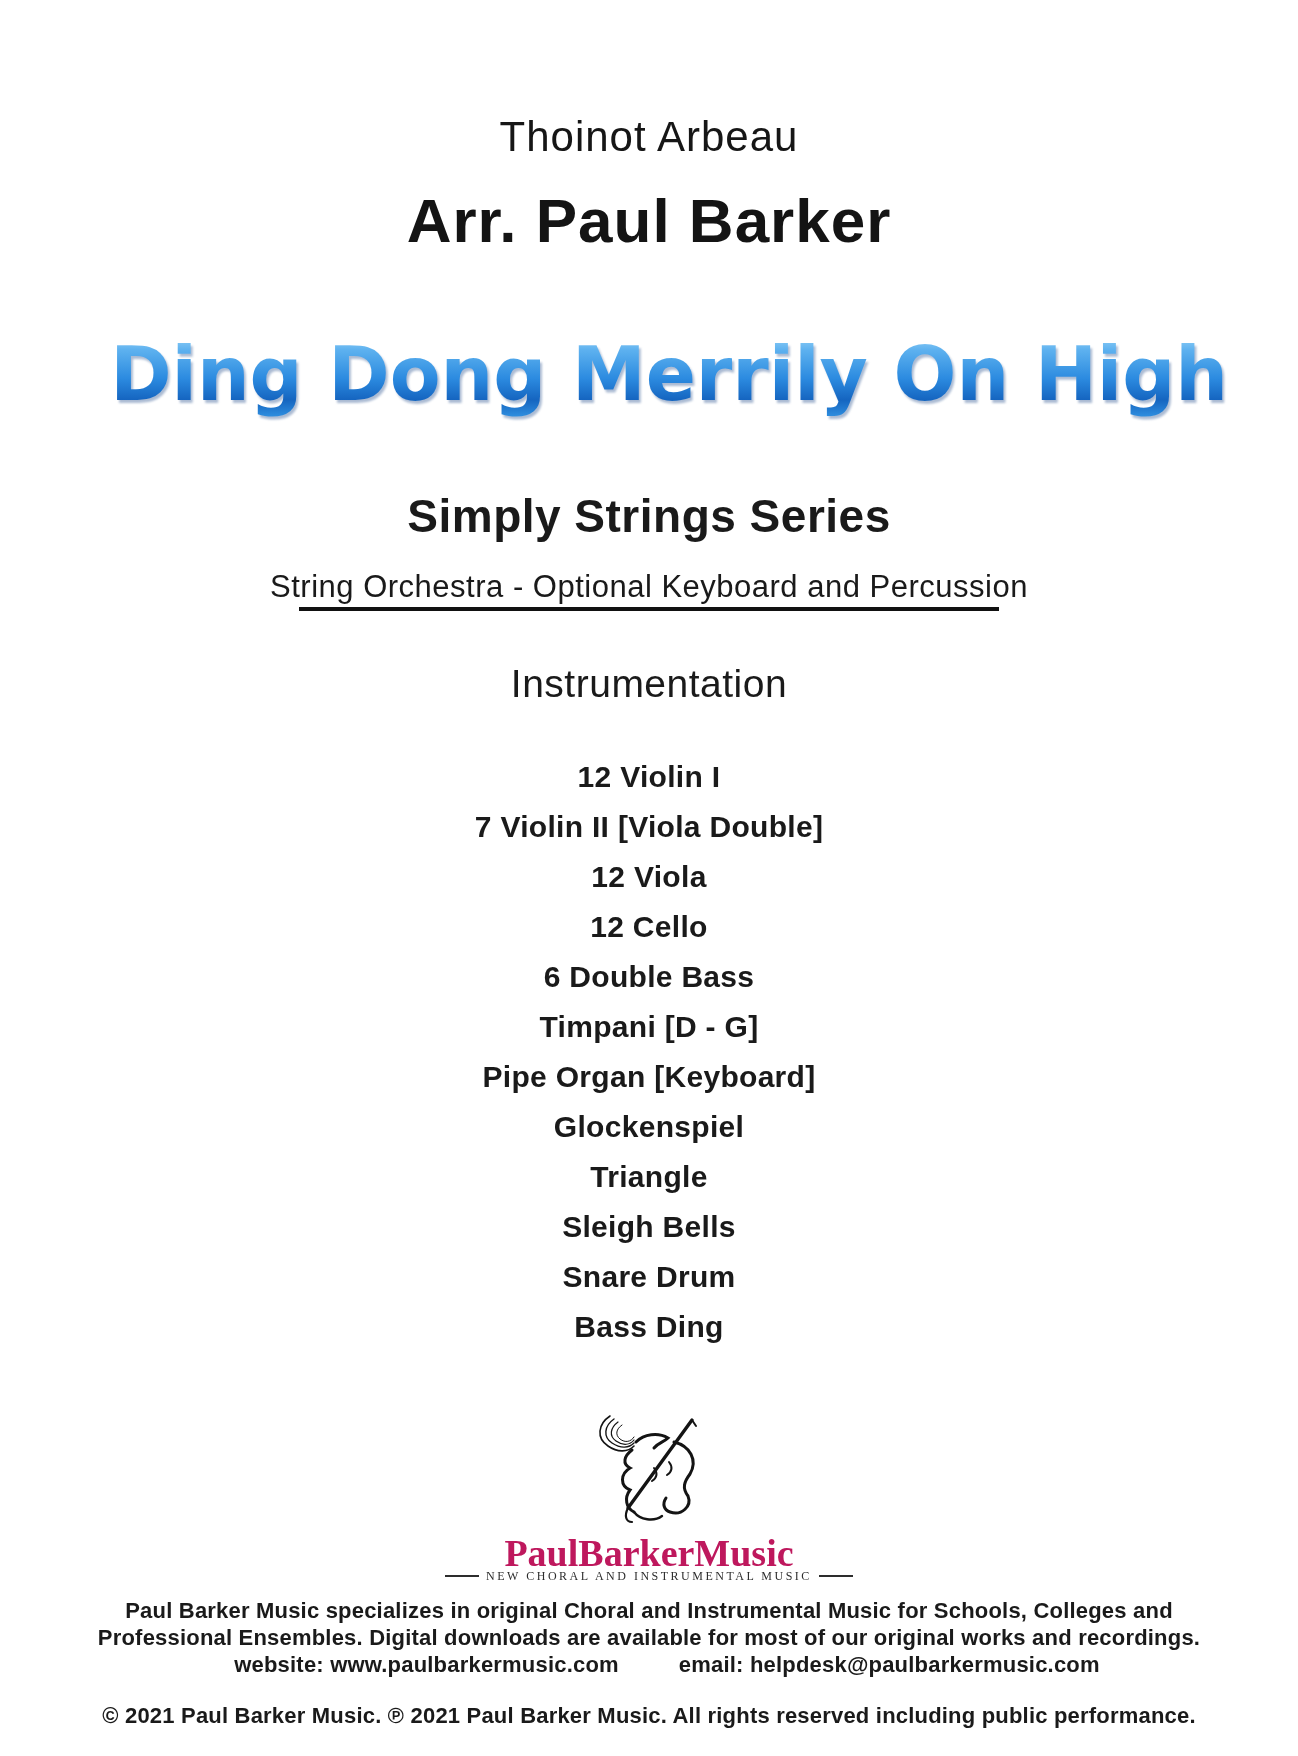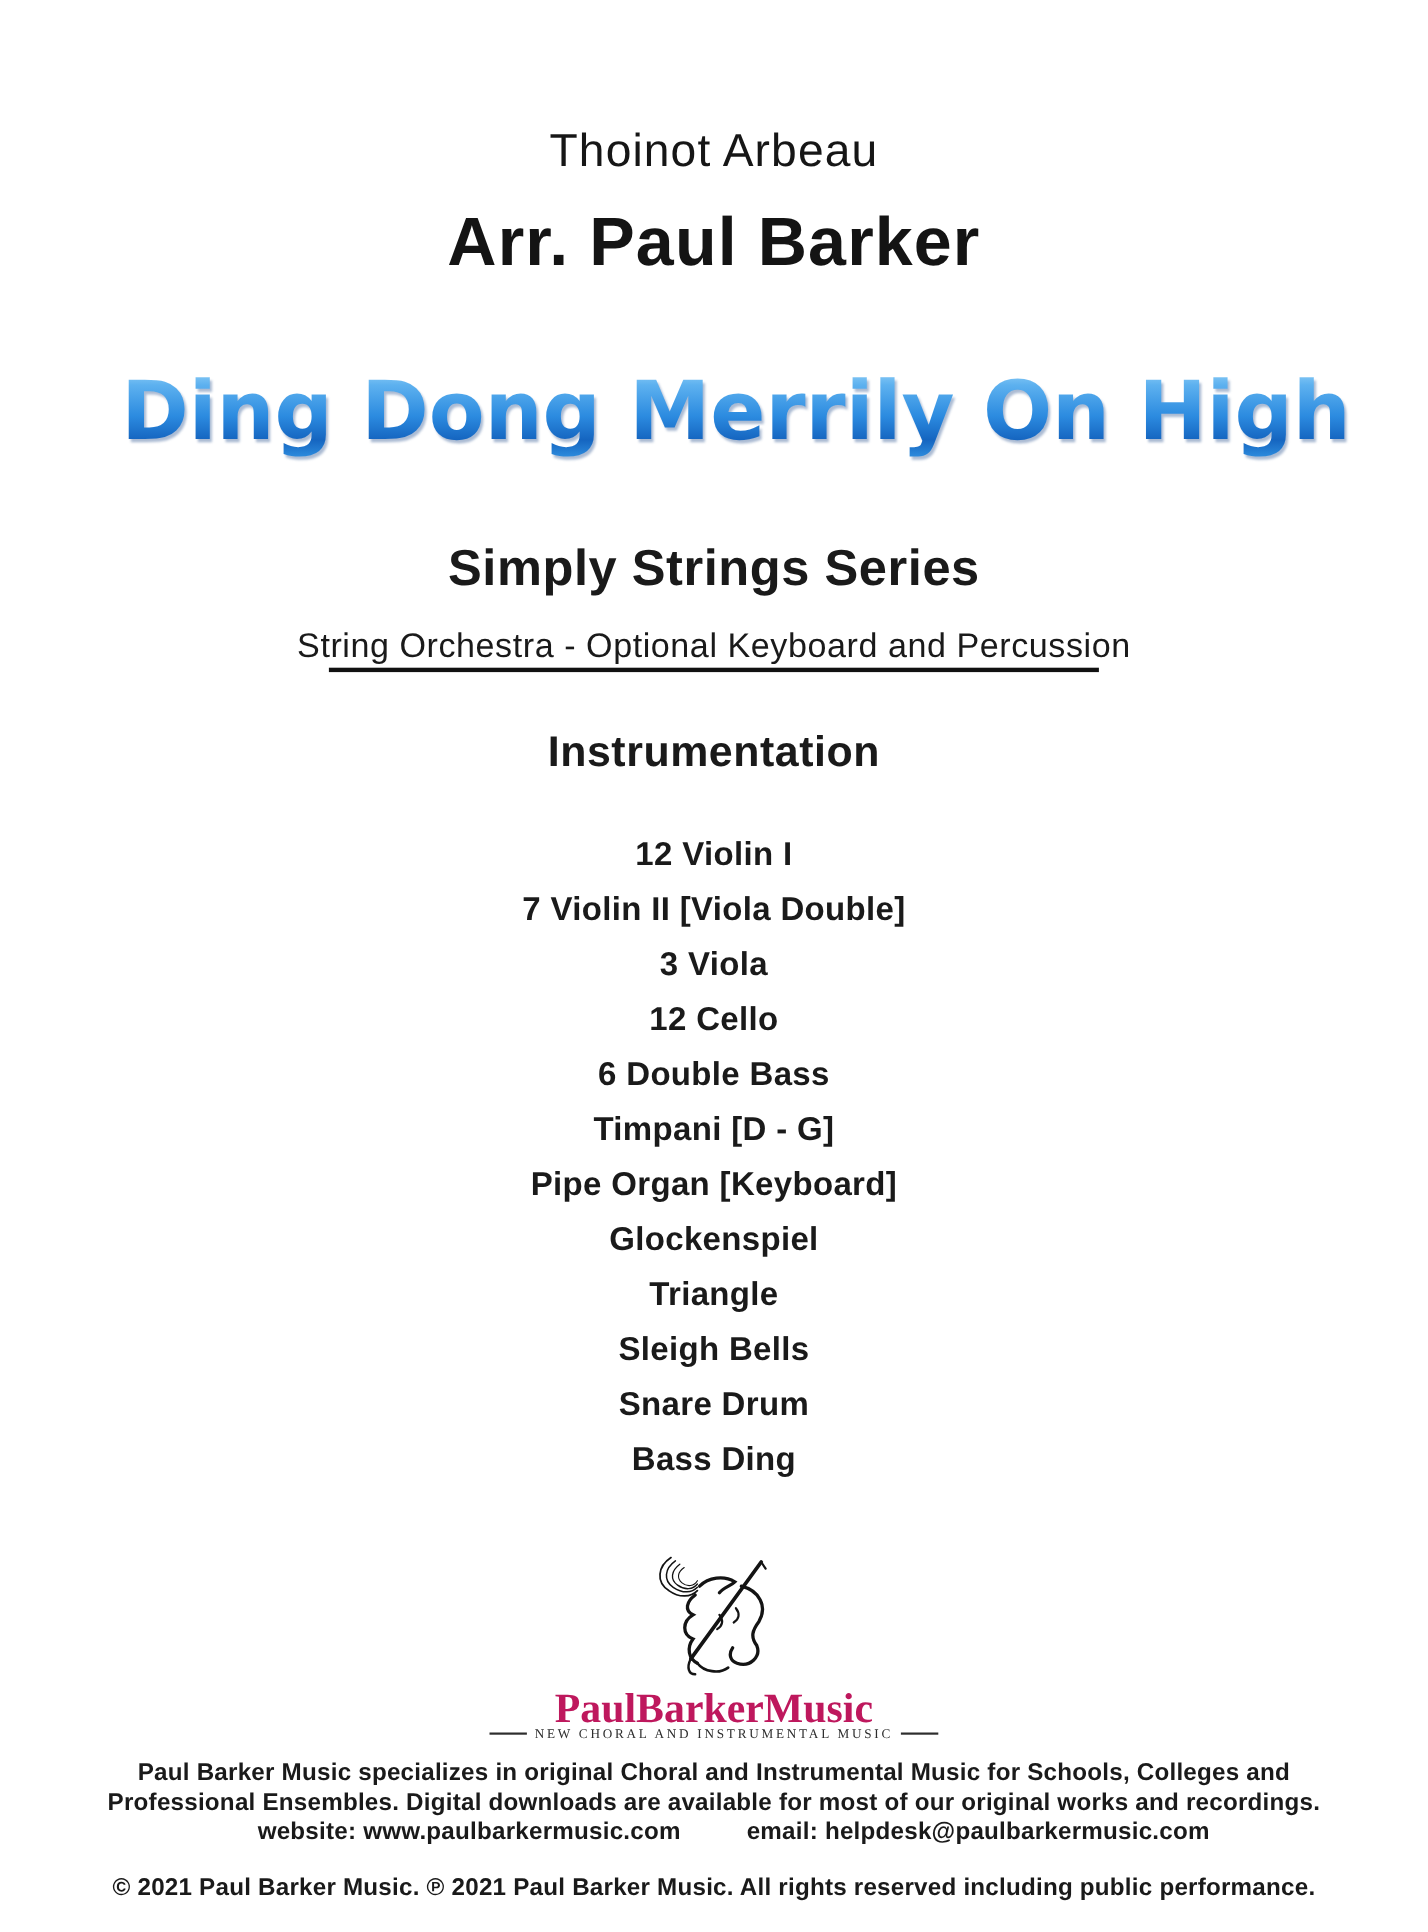--- a/index.html
+++ b/index.html
@@ -14,21 +14,21 @@
     top:312px;font-family:"DejaVu Sans",sans-serif;font-size:74px;font-weight:700;letter-spacing:0px;
     background:linear-gradient(180deg,#a6dbfa 0%,#5db1ef 22%,#2c8be0 55%,#1565c0 80%,#2f8fe0 100%);
     -webkit-background-clip:text;background-clip:text;color:transparent;
     filter:drop-shadow(2px 3px 1px rgba(15,60,130,0.35));
     white-space:nowrap;
     padding-left:40px;
   }
   .series{top:470px;font-size:46px;font-weight:700;letter-spacing:0.5px;}
   .scoring{top:550px;font-size:31px;font-weight:400;letter-spacing:0.5px;}
   .rule{top:607px;left:50%;transform:translateX(-50%);position:absolute;width:700px;height:4px;background:#111;}
-  .section-heading{top:643px;font-size:39px;font-weight:700;letter-spacing:0.5px;text-align:center;}
+  .section-heading{top:643px;font-size:39px;font-weight:400;letter-spacing:0.5px;text-align:center;}
   .instrument-list{top:733px;}
   .instrument{height:50px;line-height:50px;font-size:30px;font-weight:700;letter-spacing:0.3px;}
   .logo-icon{top:1412px;left:50%;transform:translateX(-50%);position:absolute;}
   .logo-name{top:1512px;font-family:"Liberation Serif",serif;font-size:38px;font-weight:700;color:#be185d;}
   .logo-tagline{top:1550px;font-family:"Liberation Serif",serif;font-size:12px;font-weight:400;
     letter-spacing:2.5px;color:#2d2d2d;}
   .tagline-rule{display:inline-block;width:34px;height:2px;background:#2d2d2d;vertical-align:middle;margin:0 7px 3px 7px;}
   .blurb{top:1578px;font-size:22px;font-weight:700;line-height:27px;letter-spacing:0.2px;}
   .contact{top:1633px;font-size:22px;font-weight:700;letter-spacing:0.2px;padding-left:36px;}
   .contact .gap{display:inline-block;width:60px;}
@@ -41,21 +41,21 @@
 <div class="abs arranger">Arr. Paul Barker</div>
 <div class="abs main-title">Ding Dong Merrily On High</div>
 <div class="abs series">Simply Strings Series</div>
 <div class="abs scoring">String Orchestra - Optional Keyboard and Percussion</div>
 <div class="rule"></div>
 <div class="abs section-heading">Instrumentation</div>
 
 <div class="abs instrument-list">
   <div class="instrument">12 Violin I</div>
   <div class="instrument">7 Violin II [Viola Double]</div>
-  <div class="instrument">3 Viola</div>
+  <div class="instrument">12 Viola</div>
   <div class="instrument">12 Cello</div>
   <div class="instrument">6 Double Bass</div>
   <div class="instrument">Timpani [D - G]</div>
   <div class="instrument">Pipe Organ [Keyboard]</div>
   <div class="instrument">Glockenspiel</div>
   <div class="instrument">Triangle</div>
   <div class="instrument">Sleigh Bells</div>
   <div class="instrument">Snare Drum</div>
   <div class="instrument">Bass Ding</div>
 </div>

